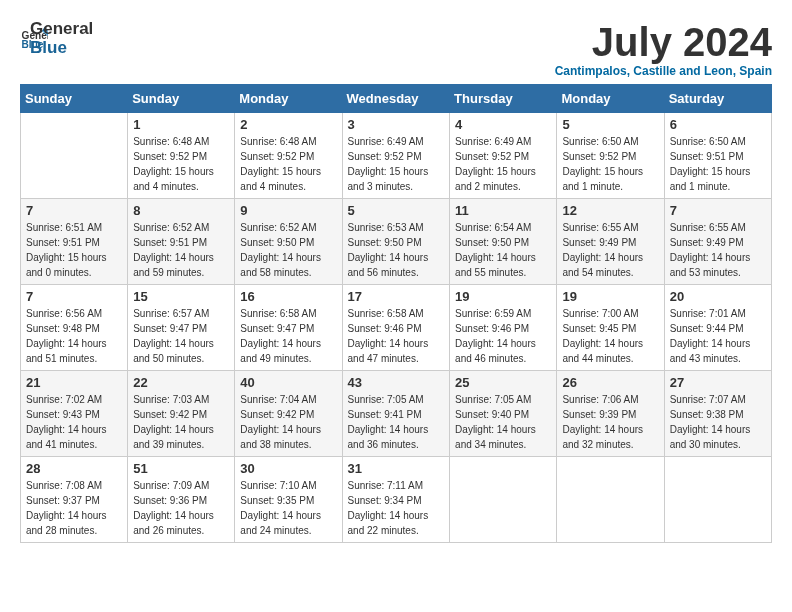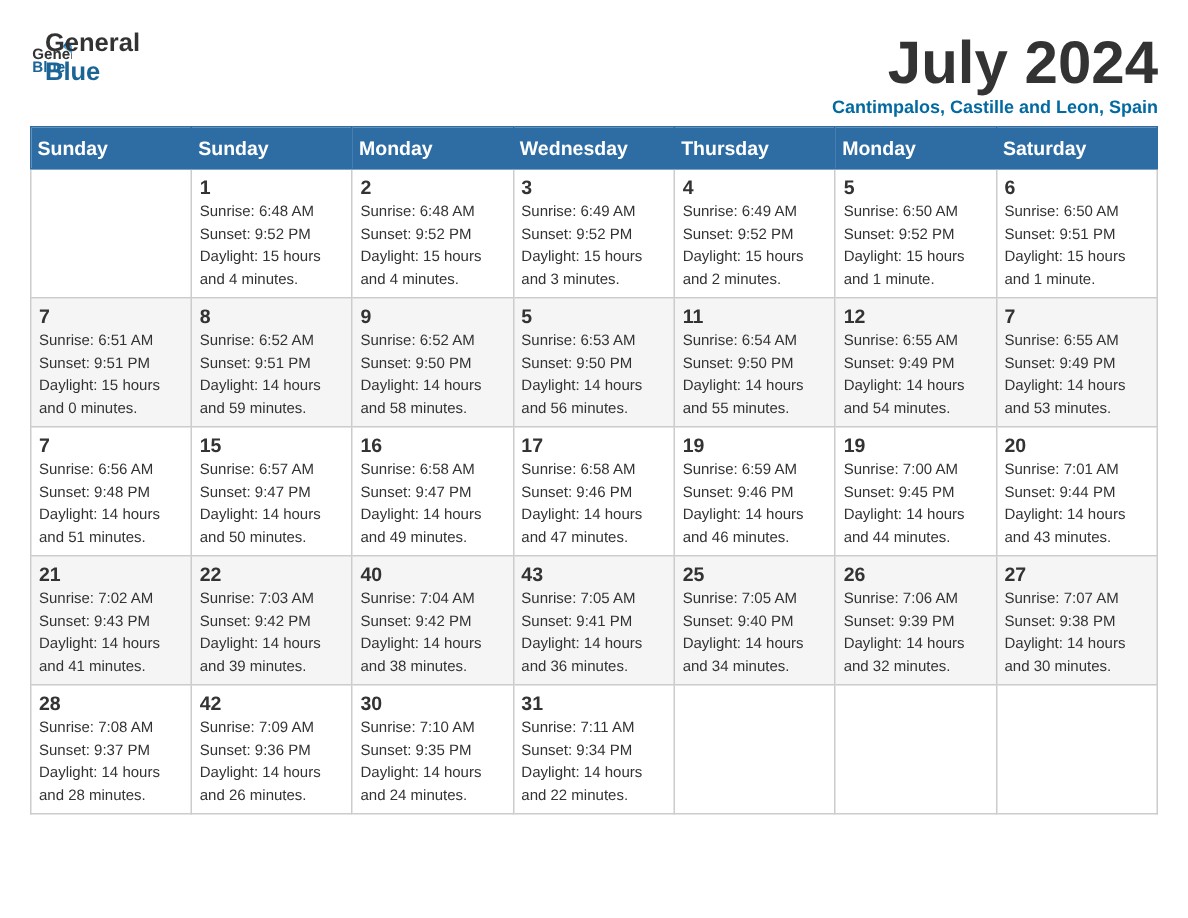--- a/index.html
+++ b/index.html
@@ -233,21 +233,21 @@
           <span class="day-number">27</span>
           <div class="day-info">Sunrise: 7:07 AM<br>Sunset: 9:38 PM<br>Daylight: 14 hours<br>and 30 minutes.</div>
         </td>
       </tr>
       <tr>
         <td>
           <span class="day-number">28</span>
           <div class="day-info">Sunrise: 7:08 AM<br>Sunset: 9:37 PM<br>Daylight: 14 hours<br>and 28 minutes.</div>
         </td>
         <td>
-          <span class="day-number">42</span>
+          <span class="day-number">51</span>
           <div class="day-info">Sunrise: 7:09 AM<br>Sunset: 9:36 PM<br>Daylight: 14 hours<br>and 26 minutes.</div>
         </td>
         <td>
           <span class="day-number">30</span>
           <div class="day-info">Sunrise: 7:10 AM<br>Sunset: 9:35 PM<br>Daylight: 14 hours<br>and 24 minutes.</div>
         </td>
         <td>
           <span class="day-number">31</span>
           <div class="day-info">Sunrise: 7:11 AM<br>Sunset: 9:34 PM<br>Daylight: 14 hours<br>and 22 minutes.</div>
         </td>

